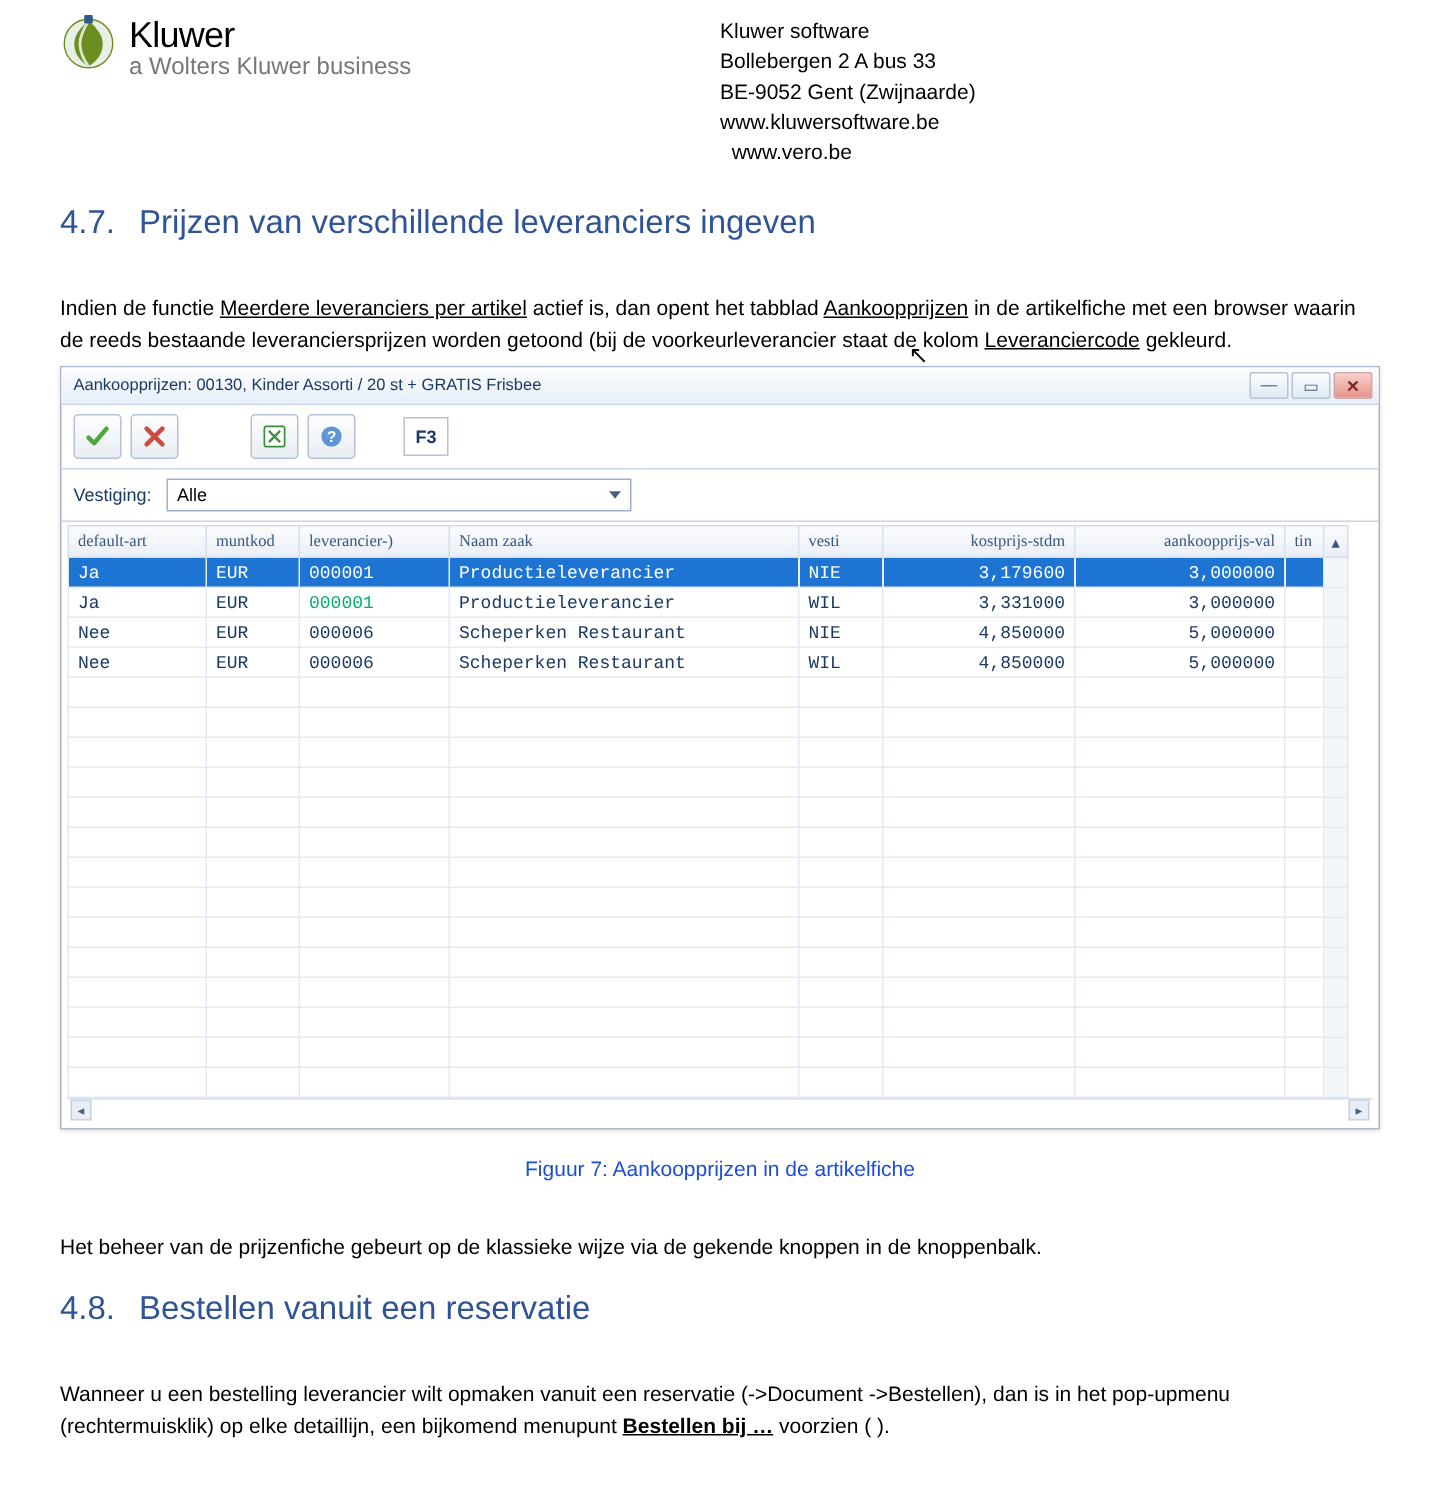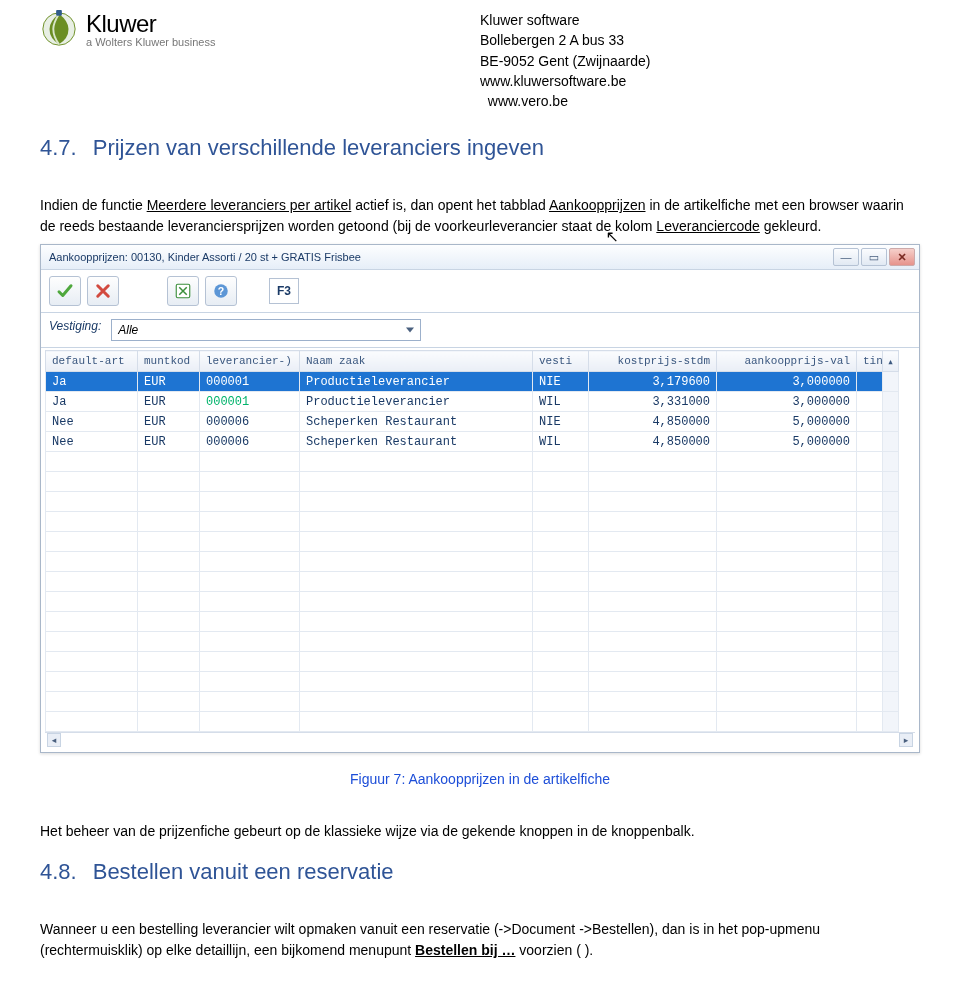--- a/index.html
+++ b/index.html
@@ -10,21 +10,21 @@
     width: 960px;
     margin: 0 auto;
     padding: 10px 40px 20px 40px;
     font-size: 13px;
   }
   
   .header { display: flex; align-items: flex-start; margin-bottom: 24px; }
   .logo-block { display: flex; align-items: flex-start; gap: 8px; flex: 0 0 440px; }
   .logo-img { width: 38px; height: 38px; }
   .logo-text .brand { font-size: 24px; font-weight: normal; color: #000; letter-spacing: -0.5px; }
-  .logo-text .tagline { font-size: 11px; color: #777; margin-top: -2px; }
+  .logo-text .tagline { font-size: 16px; color: #777; margin-top: -2px; }
   .contact { display: flex; gap: 70px; font-size: 14px; line-height: 1.45; }
   .contact .col { white-space: pre; }
   .contact .col.right { white-space: normal; }
 
   
   h2.section-title { font-size: 22px; color: #2f5496; font-weight: normal; margin: 18px 0 14px 0; display: flex; gap: 16px; }
   h2.section-title .num { }
   p.body { font-size: 14px; line-height: 1.45; margin-bottom: 4px; margin-top: 34px; }
   .link-span { color: #000; text-decoration: underline; }
 
@@ -32,27 +32,27 @@
   .app-window { border: 1px solid #a9b7c9; margin: 8px 0 4px 0; background: #fff; box-shadow: 0 1px 3px rgba(0,0,0,.15); font-family: "Segoe UI", Tahoma, sans-serif; font-size: 12px; }
   .titlebar { display:flex; align-items:center; justify-content:space-between; background: linear-gradient(#fdfeff,#e6eef8); border-bottom:1px solid #c8d4e3; padding:3px 4px 3px 8px; }
   .titlebar-title { color:#1a3a66; font-size:11px; }
   .titlebar-buttons { display:flex; gap:2px; }
   .titlebar-buttons span { display:inline-flex; align-items:center; justify-content:center; width:26px; height:18px; border:1px solid #b5c2d4; border-radius:2px; background:linear-gradient(#fbfcfe,#e1e9f3); font-size:11px; color:#4a607f;}
   .titlebar-buttons span.close { background: linear-gradient(#f6d0cb,#e6938c); border-color:#caa; color:#7a2a22; font-weight:bold; }
   .toolbar { display:flex; align-items:center; gap:6px; padding:6px 8px; border-bottom:1px solid #c8d4e3;}
   .tb-btn { width:32px; height:30px; border:1px solid #b5c2d4; border-radius:3px; background:linear-gradient(#fefefe,#e7edf4); display:flex; align-items:center; justify-content:center; }
   .tb-btn svg { width:18px; height:18px; }
   .tb-text { display:inline-flex; align-items:center; justify-content:center; width:30px; height:26px; border:1px solid #b5c2d4; background:#fff; font-weight:bold; color:#1a3a66; font-size:12px;}
-  .filter-row { display:flex; align-items:flex-start; gap:10px; padding:6px 8px; border-bottom:1px solid #c8d4e3;font-style:italic;}
+  .filter-row { display:flex; align-items:center; gap:10px; padding:6px 8px; border-bottom:1px solid #c8d4e3;}
   .filter-row label { color:#1a3a66; }
   .filter-row .combo { position:relative; display:inline-flex; align-items:center; border:1px solid #9cb0cb; background:#fff; height:22px; width:310px; padding:0 22px 0 6px; }
   .filter-row .combo::after{ content:""; position:absolute; right:6px; top:50%; width:0;height:0;border-left:4px solid transparent;border-right:4px solid transparent;border-top:5px solid #4a607f; transform:translateY(-50%);}
   .grid-wrap { padding:2px 4px 4px 4px; }
   table.grid { width:100%; border-collapse:collapse; table-layout:fixed; }
-  table.grid th { background: linear-gradient(#fbfcfe,#e9eef6); color:#3a577f; font-weight:normal; font-size:11px; text-align:left; padding:4px 6px; border:1px solid #d5dde9; font-family: Liberation Mono, monospace; white-space:nowrap; overflow:hidden;}
+  table.grid th { background: linear-gradient(#fbfcfe,#e9eef6); color:#3a577f; font-weight:normal; font-size:11px; text-align:left; padding:4px 6px; border:1px solid #d5dde9; font-family: Liberation Serif, serif; white-space:nowrap; overflow:hidden;}
   table.grid th:last-child { width:18px; padding:0; }
   table.grid tbody td { border:1px solid #e3e9f1; padding:2px 6px; font-family: Consolas, "Courier New", monospace; font-size:12px; color:#1a3a66; height:20px; white-space:nowrap; overflow:hidden;}
   table.grid tbody td.num { text-align:right; }
   table.grid tbody tr.selected td { background:#1e74d2; color:#fff; }
   .scroll-placeholder { height:16px; border-top:1px solid #d5dde9; display:flex; justify-content:space-between; padding:0 2px;}
   .scroll-arrow { width:14px; height:14px; background:#e9eef6; border:1px solid #c8d4e3; display:flex;align-items:center;justify-content:center;font-size:9px;color:#4a607f;}
   .grid-frame { position:relative; }
   .grid-body-pad { padding-right:16px; }
   .cursor-arrow { position:absolute; top:-18px; right:300px; font-size:16px; color:#000; }
 

